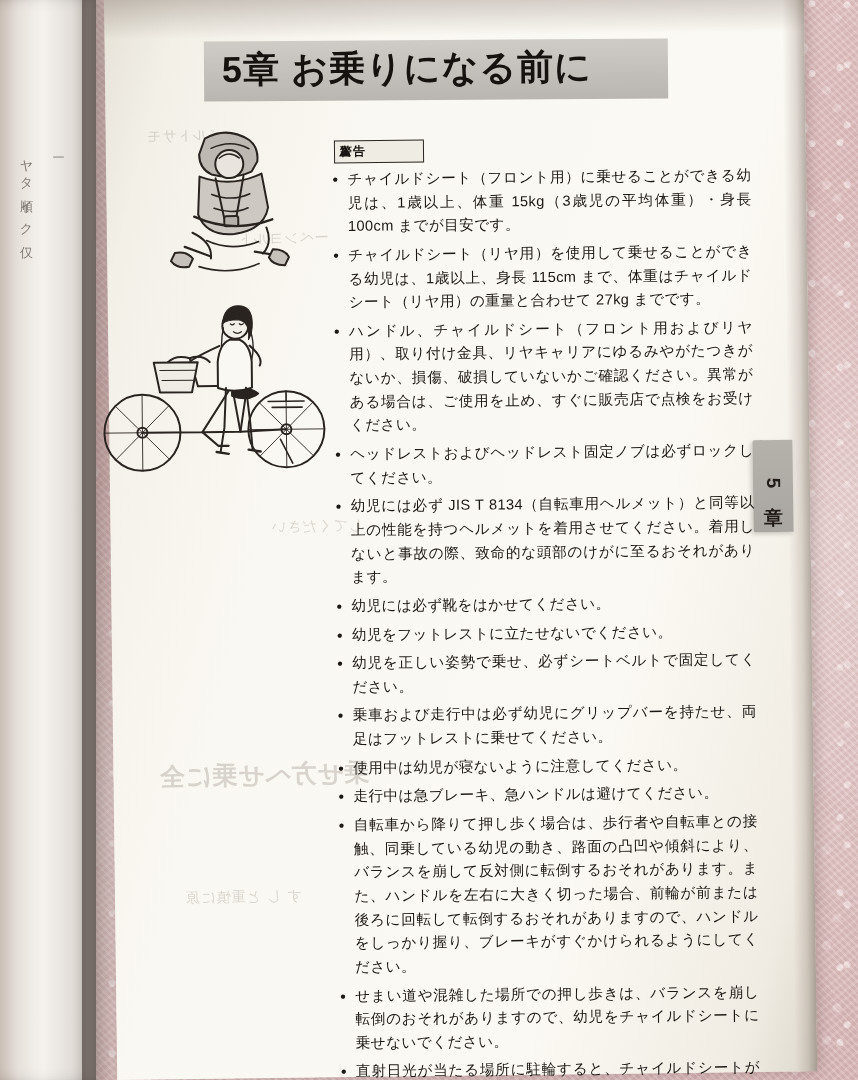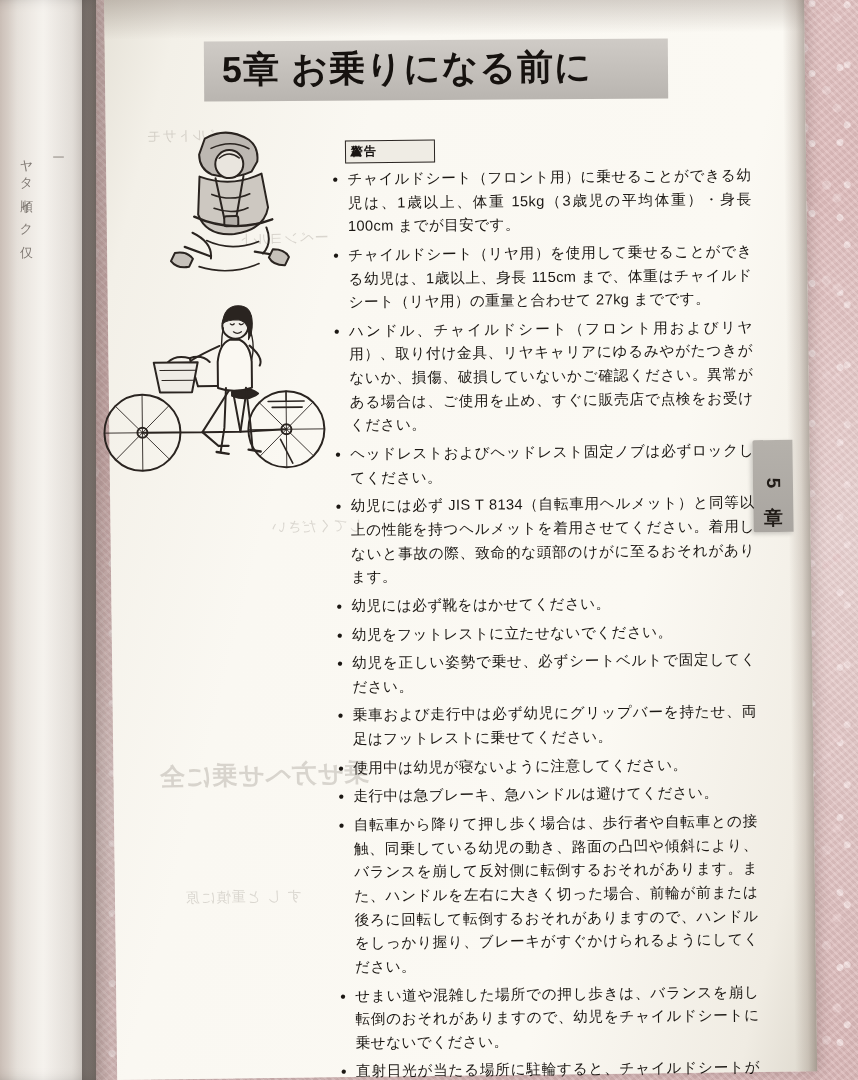--- a/index.html
+++ b/index.html
@@ -147,21 +147,21 @@
     writing-mode: vertical-rl;
     font-size: 19px;
     font-weight: bold;
     color: #201b17;
     letter-spacing: 3px;
   }
 
   
   .warn-badge {
     position: absolute;
-    left: 345px; top: 140px;
+    left: 334px; top: 140px;
     width: 88px; height: 21px;
     border: 1.5px solid #2a2522;
     background: #efece4;
     transform: rotate(-0.6deg);
   }
   .warn-badge span {
     position: absolute;
     left: 5px; top: 2px;
     font-size: 12px;
     font-weight: bold;

